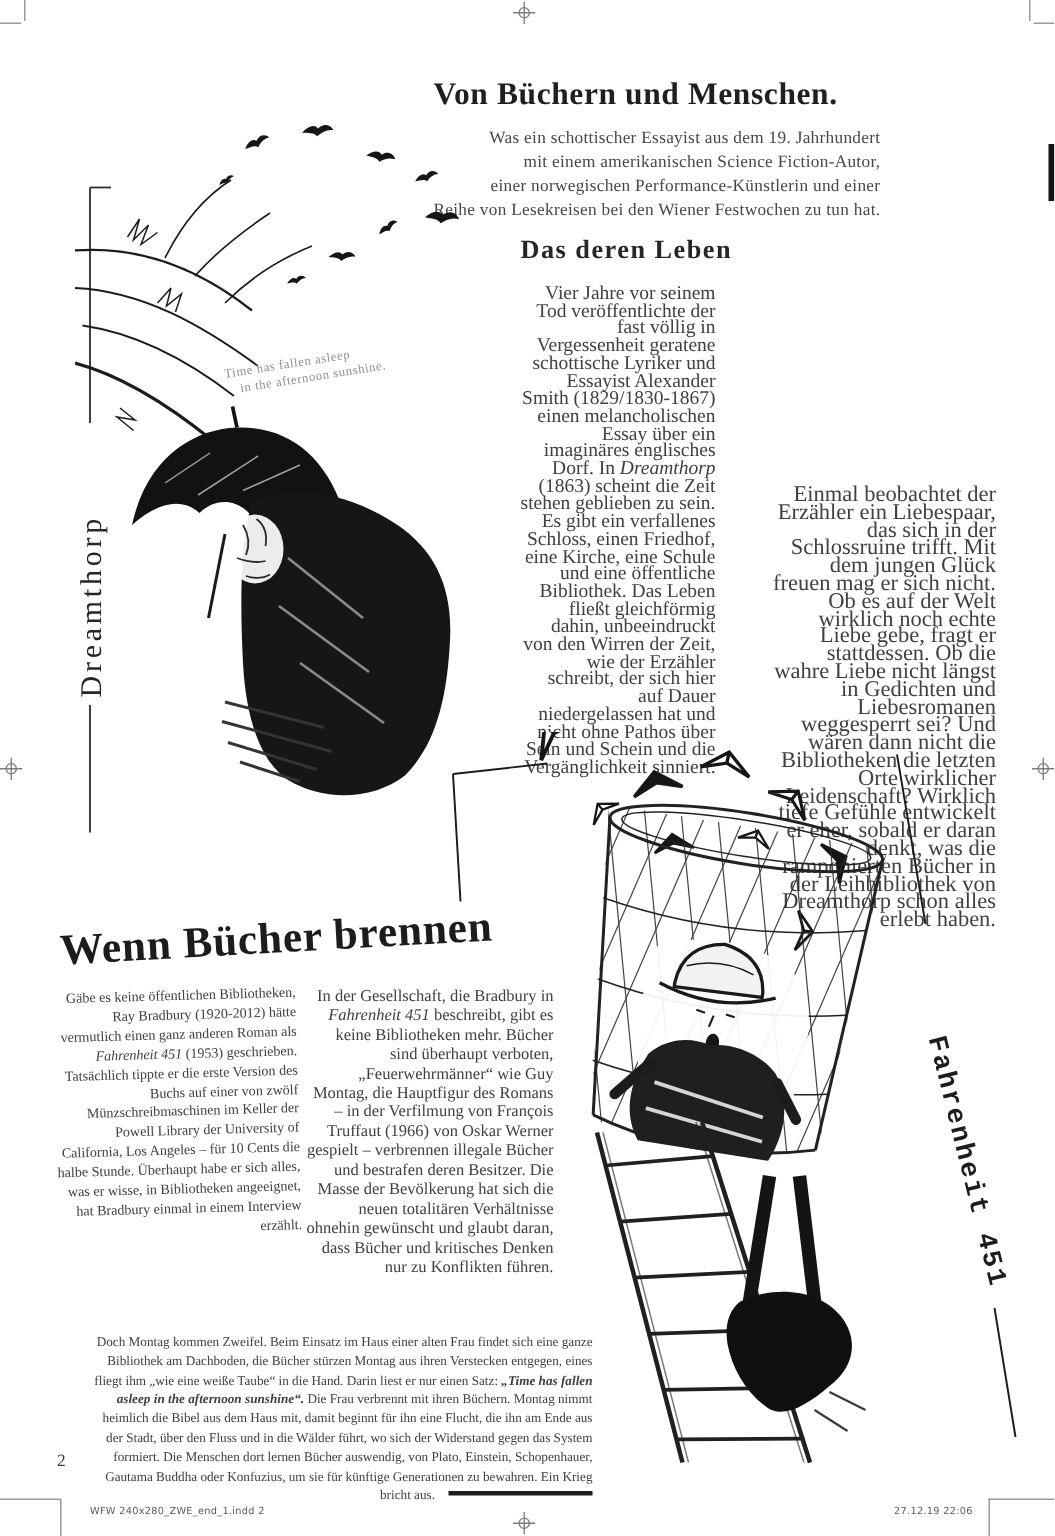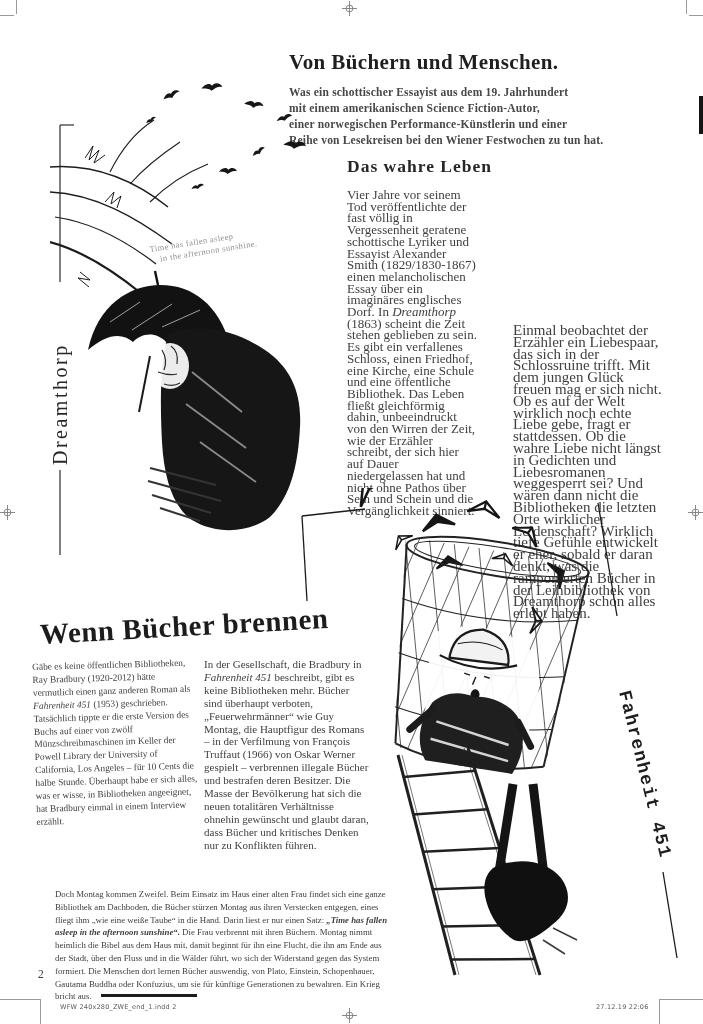--- a/index.html
+++ b/index.html
@@ -1,25 +1,25 @@
 <!DOCTYPE html>
 <html><head>
 <meta charset="utf-8">
 <style>
   html,body{margin:0;padding:0;background:#ffffff;}
   .page{position:relative;width:703px;height:1024px;background:#ffffff;overflow:hidden;
-        font-family:"Liberation Serif", serif;color:#3f3f3f;}
+        font-family:"Liberation Serif", serif;color:#3f3f3f;text-align:right;}
   .abs{position:absolute;}
   
   .cropline{position:absolute;background:#9a9a9a;}
   .regmark{position:absolute;width:15px;height:15px;}
   .edgebar{position:absolute;background:#141414;}
   
   .title{left:289px;top:36px;font-size:21px;font-weight:bold;color:#1f1f1f;letter-spacing:.4px;}
-  .intro{left:289px;top:72px;font-size:11.5px;line-height:16.2px;font-weight:bold;color:#474747;letter-spacing:.2px;}
+  .intro{left:289px;top:72px;font-size:11.5px;line-height:16.2px;font-weight:normal;color:#474747;letter-spacing:.2px;}
   
   .s1-heading{left:347px;top:141px;font-size:17.5px;color:#262626;letter-spacing:1px;font-weight:600;}
   .s1-left{left:347px;top:176px;width:130px;font-size:13px;line-height:11.7px;color:#404040;}
   .quote{left:513px;top:168px;width:157px;font-size:11px;line-height:14.4px;font-weight:bold;font-style:italic;color:#222;}
   .s1-right{left:513px;top:310px;width:151px;font-size:15px;line-height:11.8px;color:#404040;}
   
   .s2-heading{left:40px;top:594px;font-size:29px;font-weight:bold;color:#1c1c1c;letter-spacing:.5px;
               transform:rotate(-3.2deg);transform-origin:left center;white-space:nowrap;}
   .s2-col1{left:32px;top:652px;width:165px;font-size:9.4px;line-height:12.9px;color:#404040;
            transform:rotate(-1.6deg);transform-origin:left top;}
@@ -155,21 +155,21 @@
       </g>
       <g stroke="#343434" stroke-width="2">
         <line x1="100" y1="396" x2="166" y2="413"></line>
         <line x1="98" y1="409" x2="171" y2="429"></line>
         <line x1="102" y1="423" x2="161" y2="441"></line>
         <line x1="110" y1="436" x2="150" y2="449"></line>
       </g>
     </g>
   </svg>
 
-  <h2 class="abs s1-heading">Das wahre Leben</h2>
+  <h2 class="abs s1-heading">Das deren Leben</h2>
   <p class="abs s1-left"><span>Vier Jahre vor seinem Tod veröffentlichte der fast völlig in Vergessenheit geratene schottische Lyriker und Essayist Alexander Smith (1829/1830-1867) einen melancholischen Essay über ein imaginäres englisches Dorf. In </span><span style="font-style: italic;">Dreamthorp</span><span> (1863) scheint die Zeit stehen geblieben zu sein. Es gibt ein verfallenes Schloss, einen Friedhof, eine Kirche, eine Schule und eine öffentliche Bibliothek. Das Leben fließt gleichförmig dahin, unbeeindruckt von den Wirren der Zeit, wie der Erzähler schreibt, der sich hier auf Dauer niedergelassen hat und nicht ohne Pathos über Sein und Schein und die Vergänglichkeit sinniert.</span></p>
   <p class="abs s1-right">Einmal beobachtet der Erzähler ein Liebespaar, das sich in der Schlossruine trifft. Mit dem jungen Glück freuen mag er sich nicht. Ob es auf der Welt wirklich noch echte Liebe gebe, fragt er stattdessen. Ob die wahre Liebe nicht längst in Gedichten und Liebesromanen weggesperrt sei? Und wären dann nicht die Bibliotheken die letzten Orte wirklicher Leidenschaft? Wirklich tiefe Gefühle entwickelt er eher, sobald er daran denkt, was die ramponierten Bücher in der Leihbibliothek von Dreamthorp schon alles erlebt haben.</p>
 
   <svg class="art art2" viewBox="0 0 400 492">
     <defs>
       <g id="bookshape">
         <path d="M0 9 L11 0 L22 9 L11 5 Z"></path>
         <path d="M11 0 L11 5"></path>
       </g>
       <clipPath id="basketClip">

